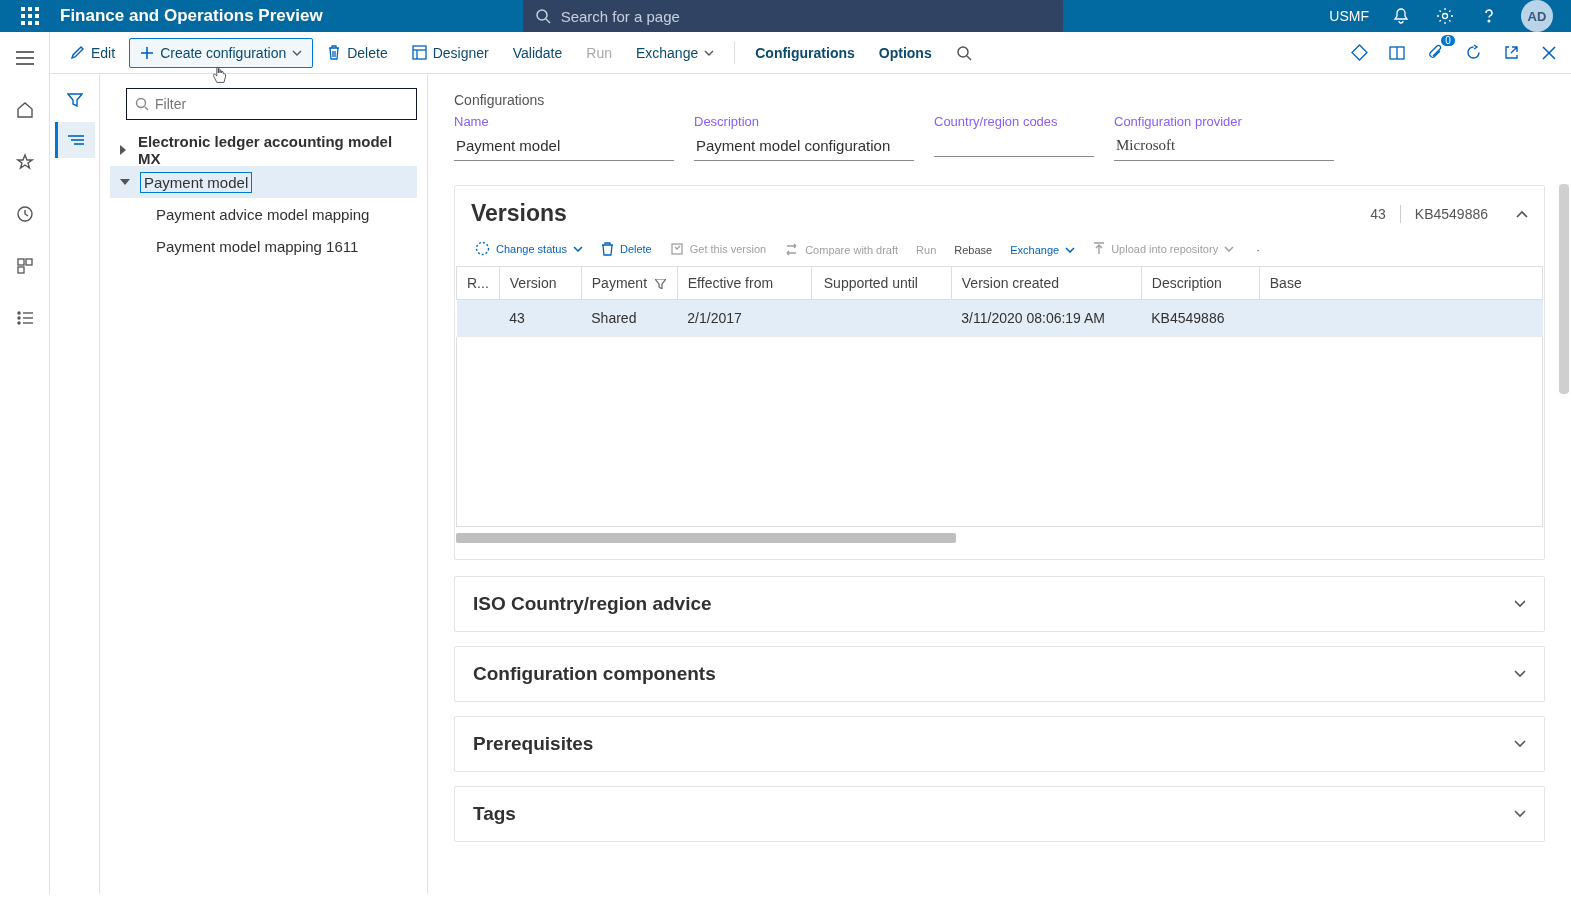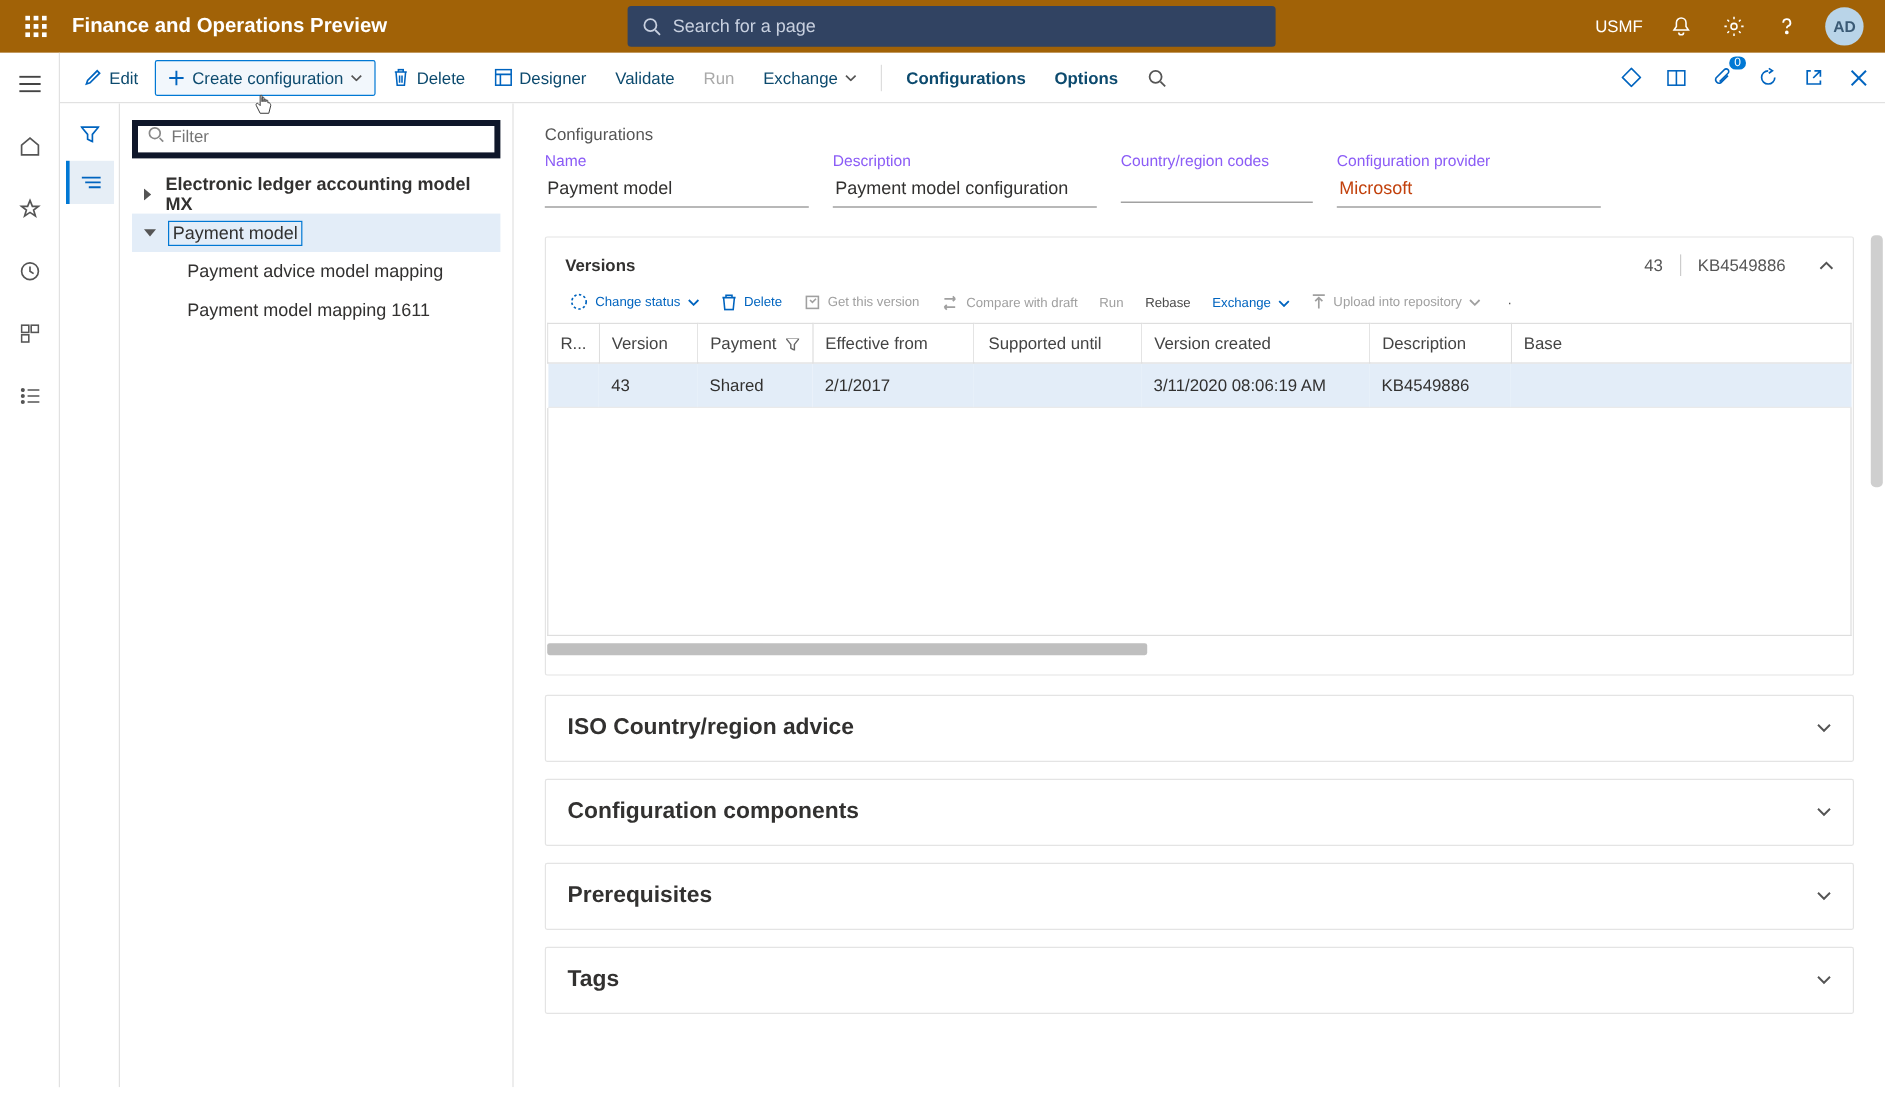--- a/index.html
+++ b/index.html
@@ -1,20 +1,20 @@
 <!DOCTYPE html>
 <html><head>
 <meta charset="utf-8">
 <style>
 * { box-sizing: border-box; margin: 0; padding: 0; font-family: "Segoe UI", -apple-system, BlinkMacSystemFont, sans-serif; }
 html, body { width: 100%; height: 100%; overflow: hidden; }
 body { font-size: 14px; color: #323130; background: #fff; }
 
 
-.topbar { height: 44px; background: #a16207; color: #fff; display: flex; align-items: center; padding: 0 10px; gap: 10px; }
+.topbar { height: 32px; background: #0369a1; color: #fff; display: flex; align-items: center; padding: 0 10px; gap: 10px; }
 .topbar .waffle { width: 40px; height: 40px; display: flex; align-items: center; justify-content: center; cursor: pointer; }
 .topbar .title { font-size: 17px; font-weight: 600; }
 .topbar .spacer { flex: 1; }
 .searchbox { display: flex; align-items: center; background: #314362; border-radius: 3px; height: 34px; width: 540px; margin-left: 190px; padding: 0 12px; color: #d5dce8; gap: 10px; }
 .searchbox input { background: transparent; border: none; outline: none; color: #fff; font-size: 15px; flex: 1; }
 .searchbox input::placeholder { color: #c8d0df; }
 .topbar .right { display: flex; align-items: center; gap: 20px; padding-right: 8px; }
 .topbar .legal { font-size: 14px; }
 .avatar { width: 32px; height: 32px; border-radius: 50%; background: #b9d4e8; color: #3a5a75; display: flex; align-items: center; justify-content: center; font-size: 13px; font-weight: 600; }
 .icon-btn { width: 24px; height: 24px; display: flex; align-items: center; justify-content: center; cursor: pointer; }
@@ -36,43 +36,43 @@
 .badge-num { position: relative; }
 .badge-num .count { position: absolute; top: -6px; right: -8px; background: #0078d4; color: #fff; border-radius: 8px; font-size: 10px; padding: 0 4px; min-width: 14px; text-align: center; }
 
 
 .content { flex: 1; display: flex; overflow: hidden; }
 .tree-col { width: 378px; border-right: 1px solid #e1e1e1; display: flex; }
 .tree-rail { width: 50px; border-right: 1px solid #e1e1e1; display: flex; flex-direction: column; align-items: center; padding-top: 8px; gap: 4px; }
 .tree-rail .ritem { width: 40px; height: 36px; display: flex; align-items: center; justify-content: center; color: #0078d4; cursor: pointer; }
 .tree-rail .ritem.active { background: #e6eef6; border-left: 3px solid #0078d4; }
 .tree-body { flex: 1; padding: 14px 10px; }
-.filterbox { display: flex; align-items: flex-start; border: 5px solid #0f172a; height: 32px; padding: 0 8px; gap: 6px; }
+.filterbox { display: flex; align-items: center; border: 1px solid #0f172a; height: 32px; padding: 0 8px; gap: 6px; margin-left: 16px; }
 .filterbox input { border: none; outline: none; flex: 1; font-size: 14px; }
 .tree { margin-top: 14px; font-size: 15px; }
 .tree-row { display: flex; align-items: center; height: 32px; padding-left: 6px; gap: 8px; cursor: pointer; }
 .tree-row .chev { width: 14px; display: flex; justify-content: center; color: #666; }
 .tree-row.l0 { font-weight: 600; }
 .tree-row.l1 { padding-left: 26px; }
 .tree-row.l2 { padding-left: 46px; }
 .tree-row.selected { background: #e3edf8; }
 .tree-row.selected .label { border: 1px solid #0078d4; padding: 1px 3px; }
 
 
 .detail { flex: 1; overflow-y: auto; padding: 18px 26px 30px 26px; position: relative; }
 .section-title { font-size: 14px; color: #555; margin-bottom: 6px; }
 .header-fields { display: grid; grid-template-columns: 220px 220px 160px 220px; gap: 20px; margin-bottom: 24px; }
 .field .lbl { font-size: 13px; color: #8b5cf6; margin-bottom: 4px; }
 .field .val { border-bottom: 1px solid #8a8a8a; padding: 4px 2px 6px 2px; font-size: 15px; min-height: 24px; }
-.field .val.link { color: #c2410c; }
+.field .val.link { color: #404040; font-family: Liberation Serif, serif; }
 
 
 .card { border: 1px solid #e4e4e4; border-radius: 2px; margin-bottom: 16px; }
 .card-head { display: flex; align-items: center; padding: 14px 16px; gap: 14px; }
-.card-head .h { font-size: 14px; font-weight: 600; flex: 1; }
+.card-head .h { font-size: 23px; font-weight: 600; flex: 1; }
 .card-head .meta { color: #555; font-size: 14px; }
 .card-head .metasep { width: 1px; height: 18px; background: #ccc; }
 .card-body { padding: 0 0 8px 0; }
 .v-toolbar { display: flex; align-items: flex-end; gap: 18px; padding: 0 20px 10px 20px; font-size: 11px; }
 .v-toolbar .vi { display: flex; align-items: center; gap: 6px; cursor: pointer; }
 .v-toolbar .vi.blue { color: #0064bf; }
 .v-toolbar .vi.gray { color: #a0a0a0; cursor: default; }
 .v-toolbar .vi.dark { color: #4a4a4a; }
 table.grid { width: calc(100% - 2px); border-collapse: collapse; font-size: 14px; margin: 0 1px; }
 table.grid th { text-align: left; font-weight: 400; color: #444; border: 1px solid #dedede; background: #fff; padding: 8px 10px; position: relative; }

